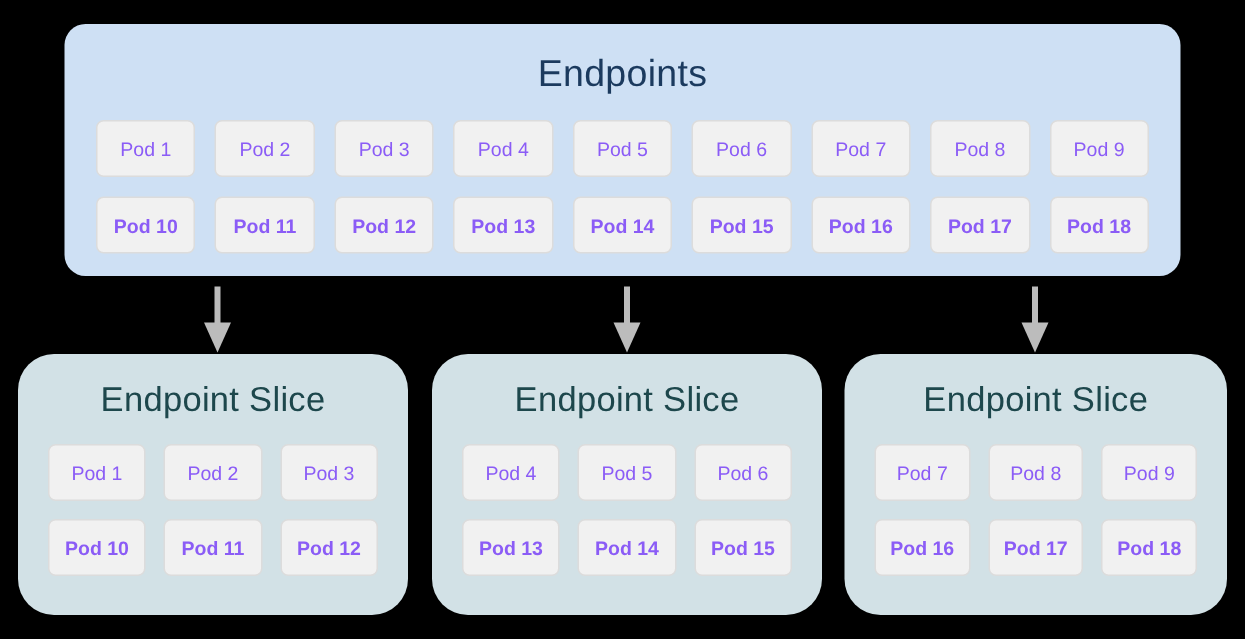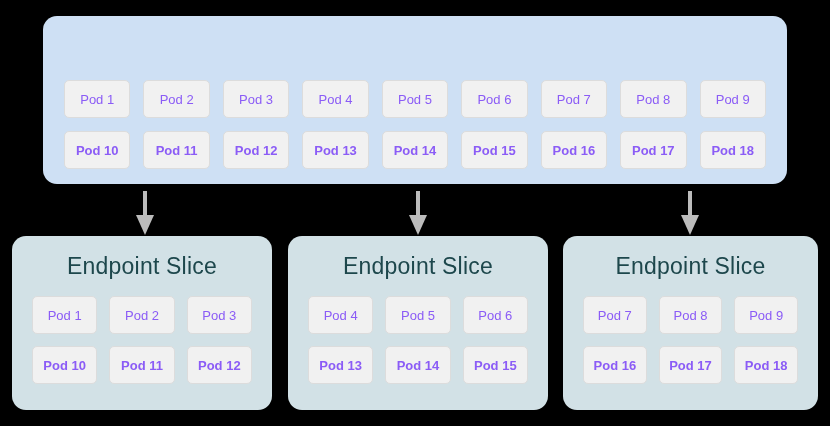--- a/index.html
+++ b/index.html
@@ -92,21 +92,21 @@
     border-right: 9px solid transparent;
     border-top: 20px solid #bcbcbc;
   }
 
   
   .slice {
     position: absolute;
     top: 236px;
     height: 174px;
     background: #d2e1e6;
-    border-radius: 14px;
+    border-radius: 24px;
     box-sizing: border-box;
   }
   .slice-title {
     position: absolute;
     top: 19px;
     left: 0;
     width: 100%;
     text-align: center;
     font-size: 23px;
     font-weight: 400;
@@ -122,20 +122,21 @@
   }
   .slice-rows .pod-row { gap: 12px; margin-bottom: 12px; }
   .slice-rows .pod-row:last-child { margin-bottom: 0; }
 </style>
 </head>
 <body>
 
 <div id="canvas">
 
   <div class="endpoints-panel">
+    <div class="endpoints-title">Endpoints</div>
     <div class="endpoints-rows">
       <div class="pod-row">
         <div class="pod">Pod 1</div>
         <div class="pod">Pod 2</div>
         <div class="pod">Pod 3</div>
         <div class="pod">Pod 4</div>
         <div class="pod">Pod 5</div>
         <div class="pod">Pod 6</div>
         <div class="pod">Pod 7</div>
         <div class="pod">Pod 8</div>

